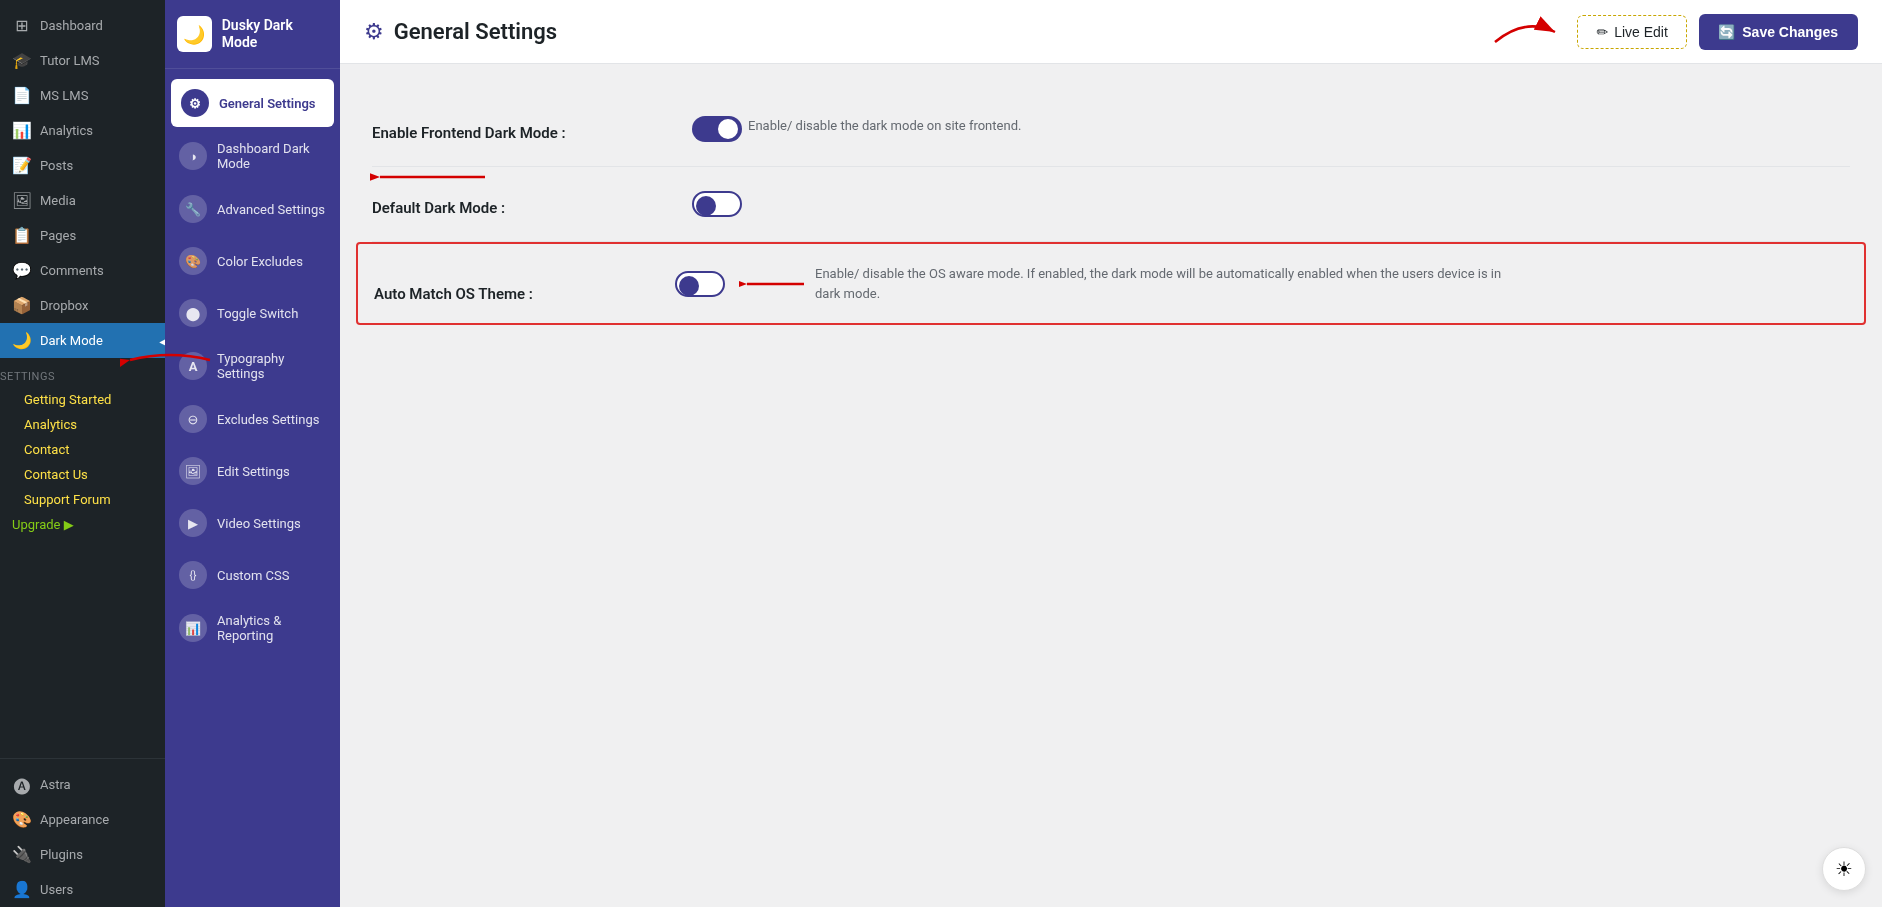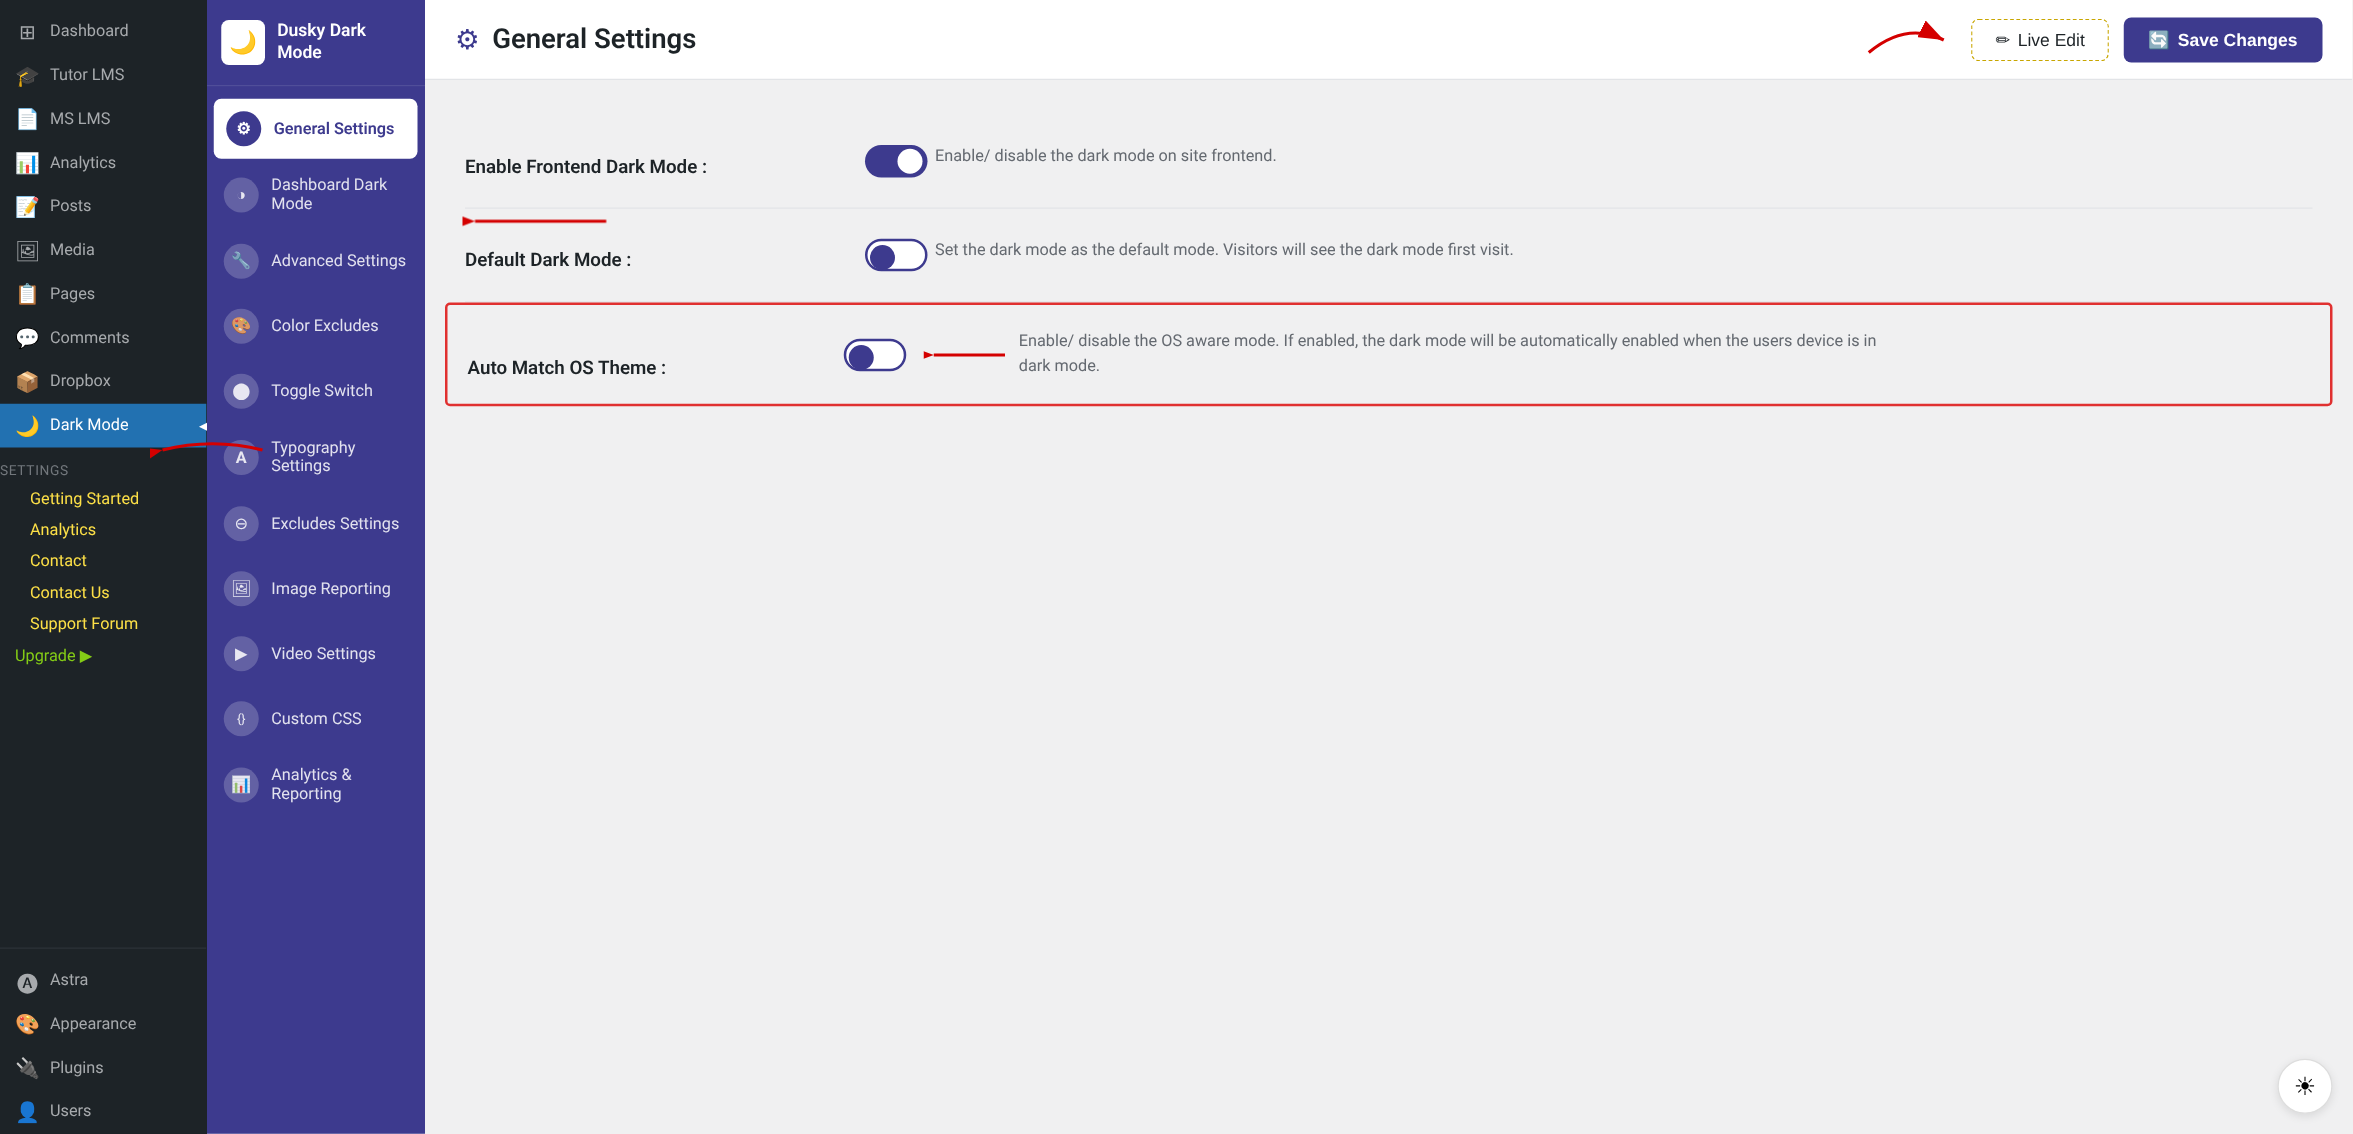--- a/index.html
+++ b/index.html
@@ -356,21 +356,21 @@
     <div class="plugin-menu-item">
       <div class="menu-icon" style="font-weight:bold;">A</div>
       <span>Typography Settings</span>
     </div>
     <div class="plugin-menu-item">
       <div class="menu-icon">⊖</div>
       <span>Excludes Settings</span>
     </div>
     <div class="plugin-menu-item">
       <div class="menu-icon">🖼</div>
-      <span>Image Reporting</span>
+      <span>Edit Settings</span>
     </div>
     <div class="plugin-menu-item">
       <div class="menu-icon">▶</div>
       <span>Video Settings</span>
     </div>
     <div class="plugin-menu-item">
       <div class="menu-icon" style="font-size:10px;">{}</div>
       <span>Custom CSS</span>
     </div>
     <div class="plugin-menu-item">
@@ -422,21 +422,20 @@
         <div class="setting-desc">Enable/ disable the dark mode on site frontend.</div>
       </div>
     </div>
 
     <div class="setting-row">
       <div class="setting-label">Default Dark Mode :</div>
       <div class="setting-control">
         <div class="toggle-switch off">
           <div class="knob"></div>
         </div>
-        <div class="setting-desc">Set the dark mode as the default mode. Visitors will see the dark mode first visit.</div>
       </div>
     </div>
 
     <div class="setting-row highlighted">
       <div class="setting-label">Auto Match OS Theme :</div>
       <div class="setting-control">
         <div style="display:flex; align-items:center; gap:14px;">
           <div class="toggle-switch off">
             <div class="knob"></div>
           </div>

